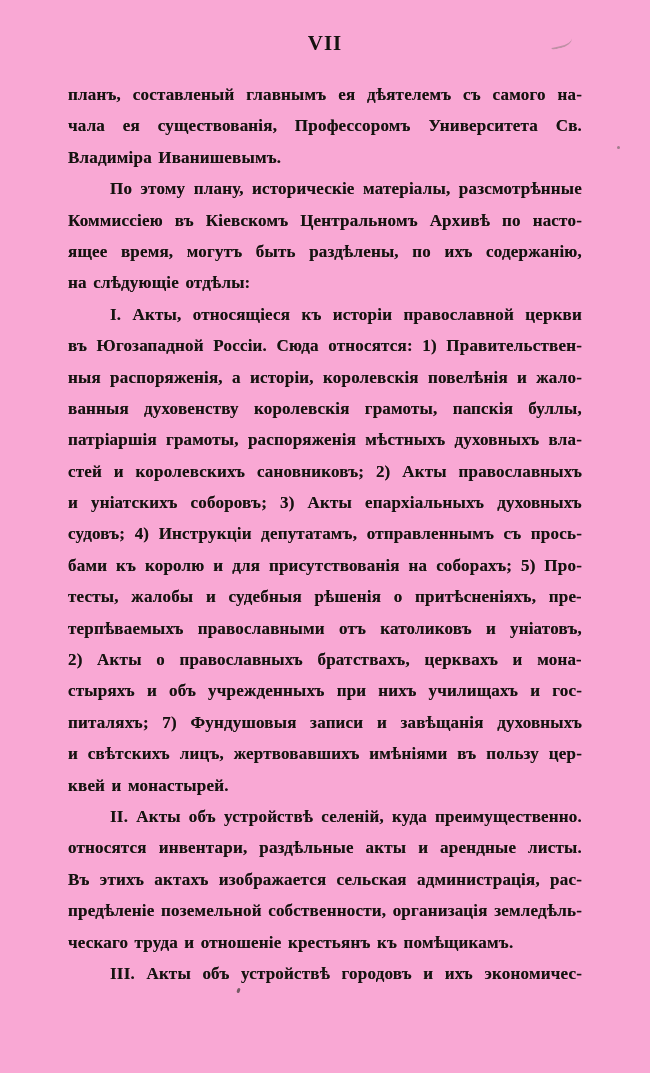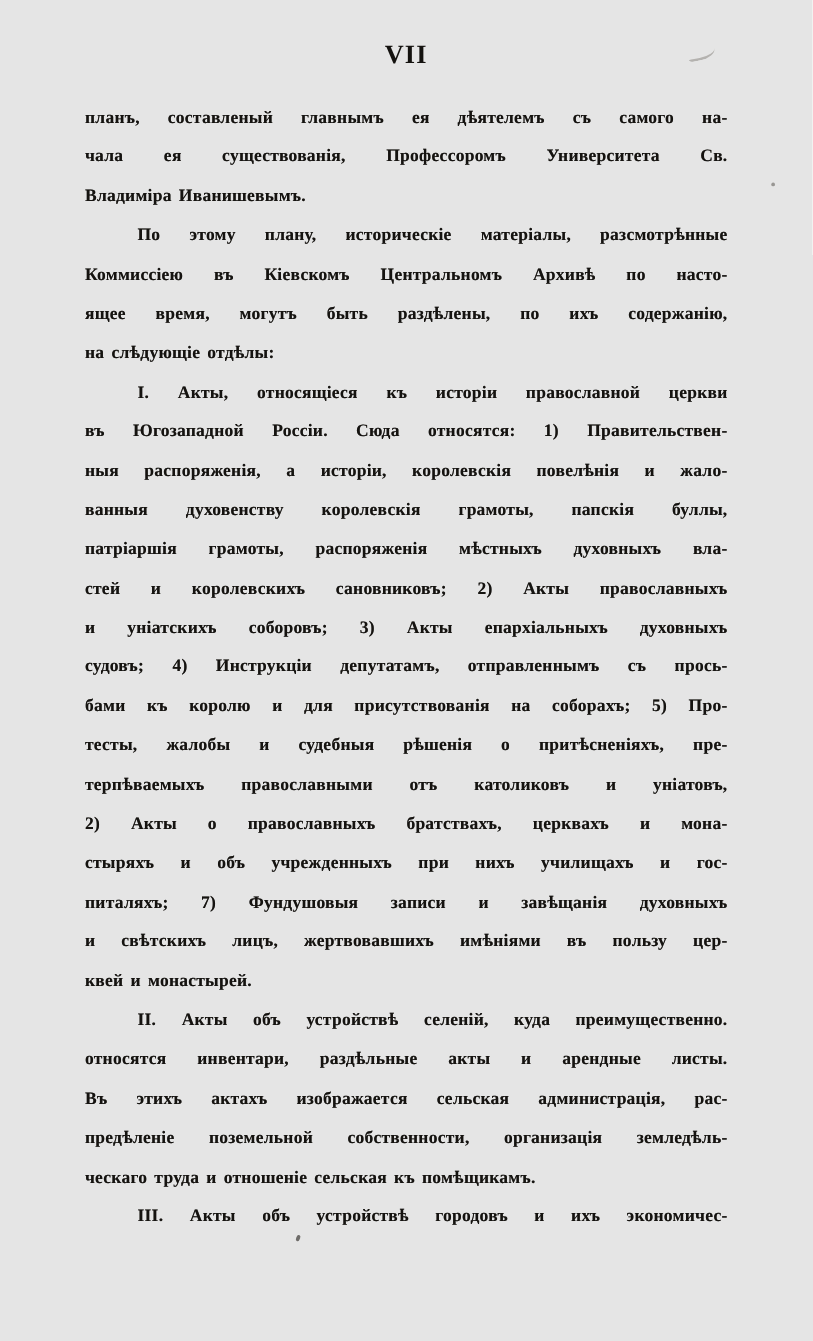--- a/index.html
+++ b/index.html
@@ -7,21 +7,21 @@
     padding: 0;
     width: 650px;
     height: 1073px;
     background: #fcfbf8;
     overflow: hidden;
   }
   .page {
     position: relative;
     width: 650px;
     height: 1073px;
-    background: #e5e5e5;
+    background: #f9a8d4;
     font-family: "Liberation Serif", "DejaVu Serif", serif;
     color: #151310;
     overflow: hidden;
   }
   .page-number {
     position: absolute;
     top: 31px;
     left: 0;
     width: 650px;
     text-align: center;
@@ -34,21 +34,21 @@
     position: absolute;
     left: 68px;
     top: 79px;
     width: 514px;
   }
   .para {
     margin: 0;
     padding: 0;
   }
   .line {
-    font-size: 14px;
+    font-size: 17px;
     font-weight: 700;
     line-height: 31.4px;
     height: 31.4px;
     white-space: normal;
     text-align: justify;
     text-align-last: justify;
     letter-spacing: 0.2px;
     text-shadow: 0 0 0.5px rgba(20,18,15,0.55);
   }
   .line.last {
@@ -125,21 +125,21 @@
         <div class="line">стыряхъ и объ учрежденныхъ при нихъ училищахъ и гос-</div>
         <div class="line">питаляхъ; 7) Фундушовыя записи и завѣщанія духовныхъ</div>
         <div class="line">и свѣтскихъ лицъ, жертвовавшихъ имѣніями въ пользу цер-</div>
         <div class="line last">квей и монастырей.</div>
       </div>
       <div class="para indent">
         <div class="line">II. Акты объ устройствѣ селеній, куда преимущественно.</div>
         <div class="line">относятся инвентари, раздѣльные акты и арендные листы.</div>
         <div class="line">Въ этихъ актахъ изображается сельская администрація, рас-</div>
         <div class="line">предѣленіе поземельной собственности, организація земледѣль-</div>
-        <div class="line last">ческаго труда и отношеніе сельская къ помѣщикамъ.</div>
+        <div class="line last">ческаго труда и отношеніе крестьянъ къ помѣщикамъ.</div>
       </div>
       <div class="para indent">
         <div class="line">III. Акты объ устройствѣ городовъ и ихъ экономичес-</div>
       </div>
     </div>
 
   <div class="artifact squiggle"></div>
   <div class="artifact dot-1"></div>
   <div class="artifact dot-2"></div>
 </div>

